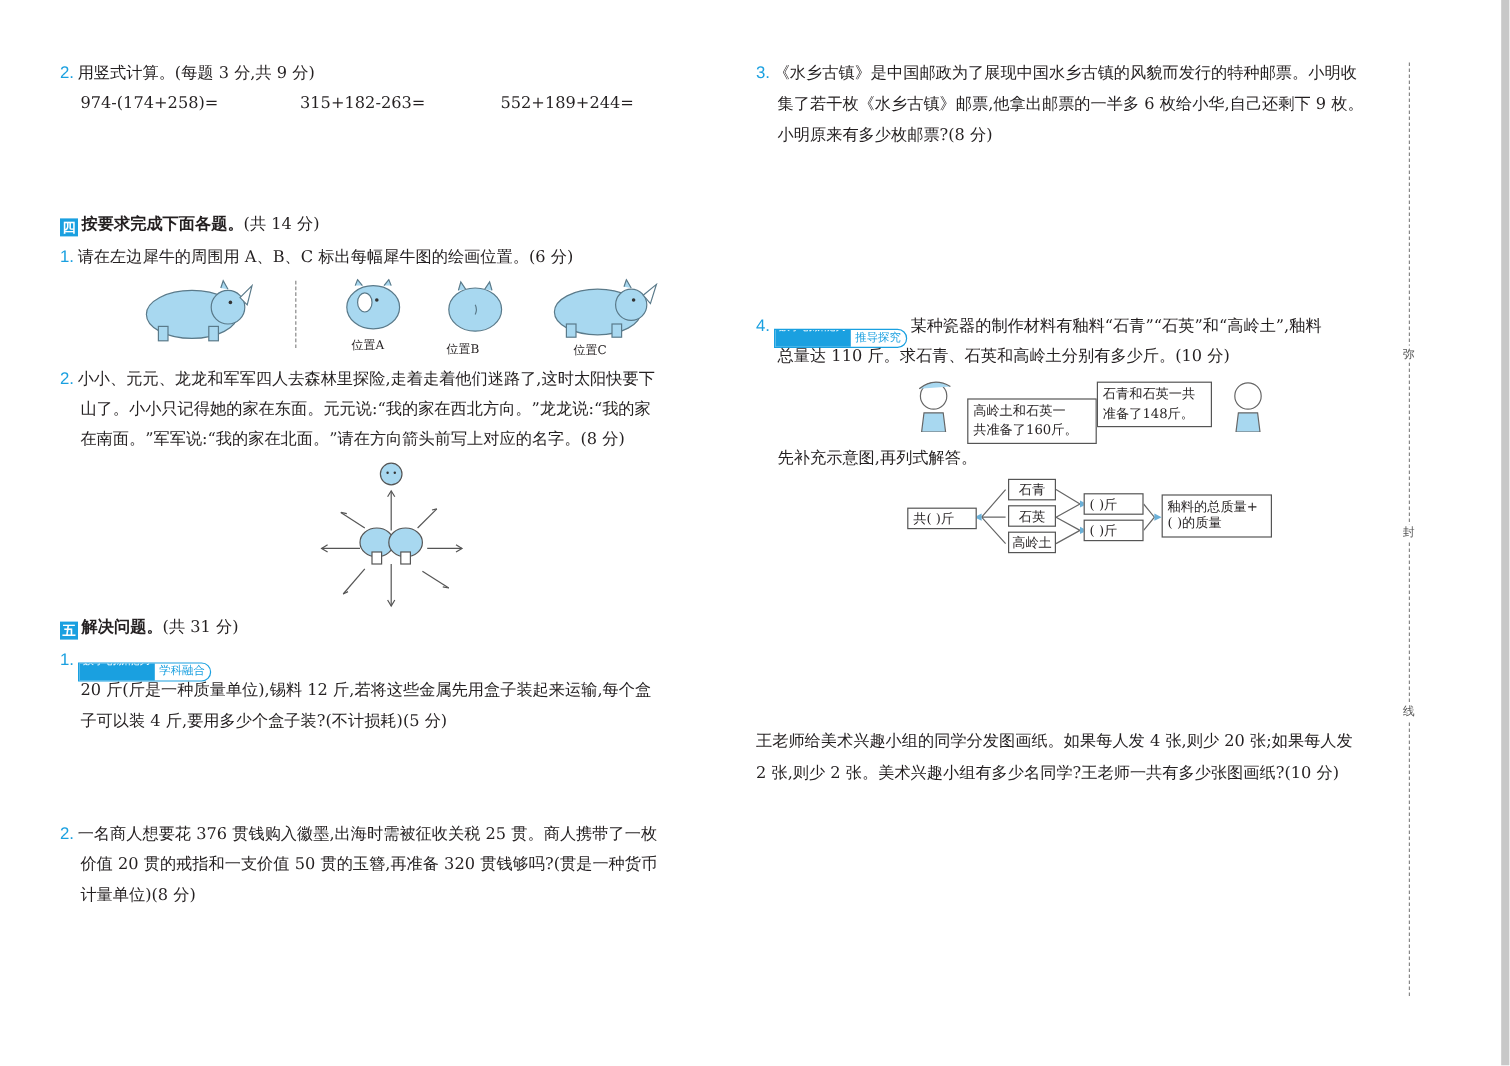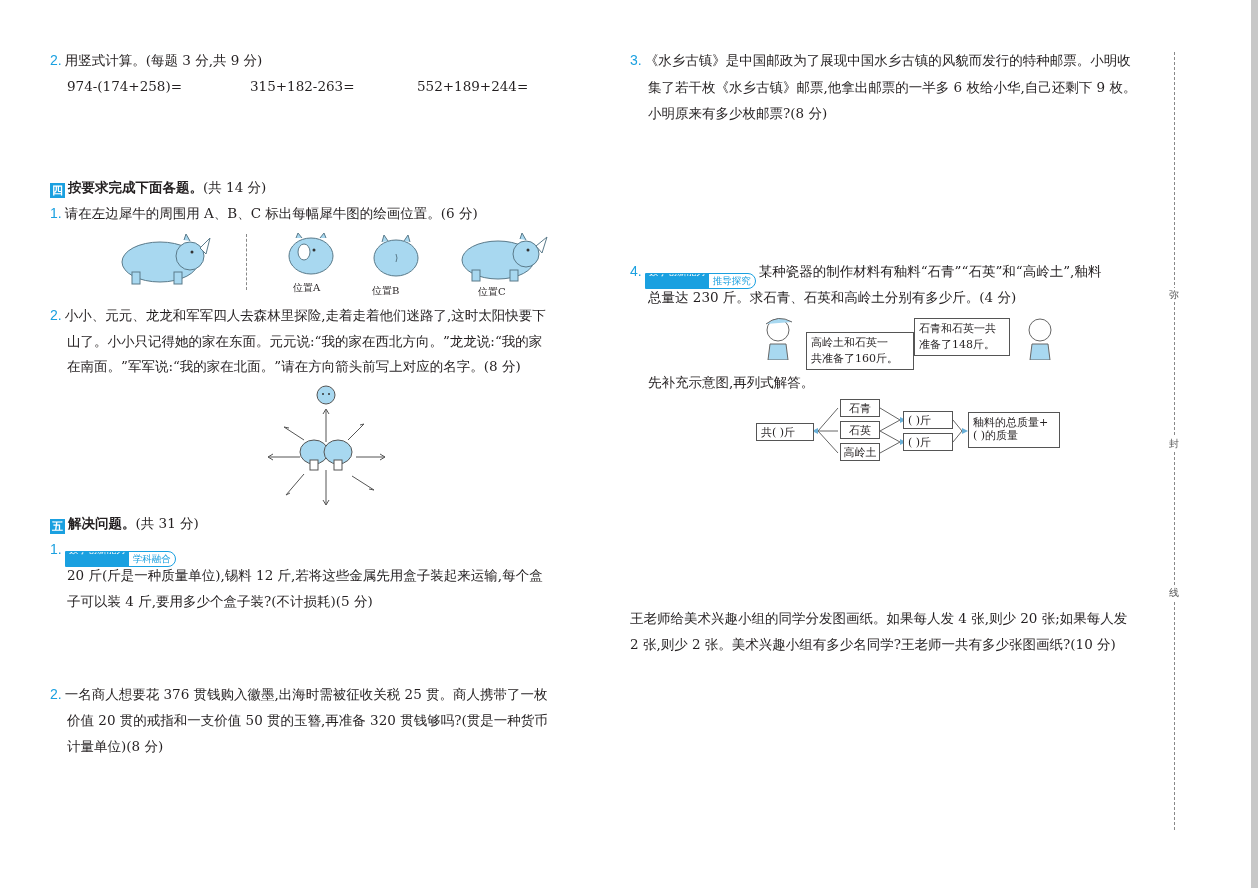--- a/index.html
+++ b/index.html
@@ -143,21 +143,21 @@
 </div>
 <div class="line" style="left:648px;top:78px;">集了若干枚《水乡古镇》邮票,他拿出邮票的一半多 6 枚给小华,自己还剩下 9 枚。</div>
 <div class="line" style="left:648px;top:104px;">小明原来有多少枚邮票?(8 分)</div>
 
 <div class="line" style="left:630px;top:262px;">
   <span class="num">4.</span><span class="tag">
       <span class="a">数学创新能力</span>
       <span class="b">推导探究</span>
     </span><span>某种瓷器的制作材料有釉料“石青”“石英”和“高岭土”,釉料</span>
 </div>
-<div class="line" style="left:648px;top:288px;">总量达 230 斤。求石青、石英和高岭土分别有多少斤。(4 分)</div>
+<div class="line" style="left:648px;top:288px;">总量达 110 斤。求石青、石英和高岭土分别有多少斤。(10 分)</div>
 
 <svg class="abs" style="left:758px;top:314px;" width="40" height="46">
   <circle cx="20" cy="16" r="11" fill="#fff" stroke="#666"></circle>
   <path d="M8 10 Q20 0 34 8" fill="#a8d8f0" stroke="#666"></path>
   <path d="M12 30 L28 30 L30 46 L10 46 Z" fill="#a8d8f0" stroke="#666"></path>
 </svg>
 <div class="bubble" style="left:806px;top:332px;width:108px;height:38px;">
   <div>高岭土和石英一</div>
   <div>共准备了160斤。</div>
 </div>

